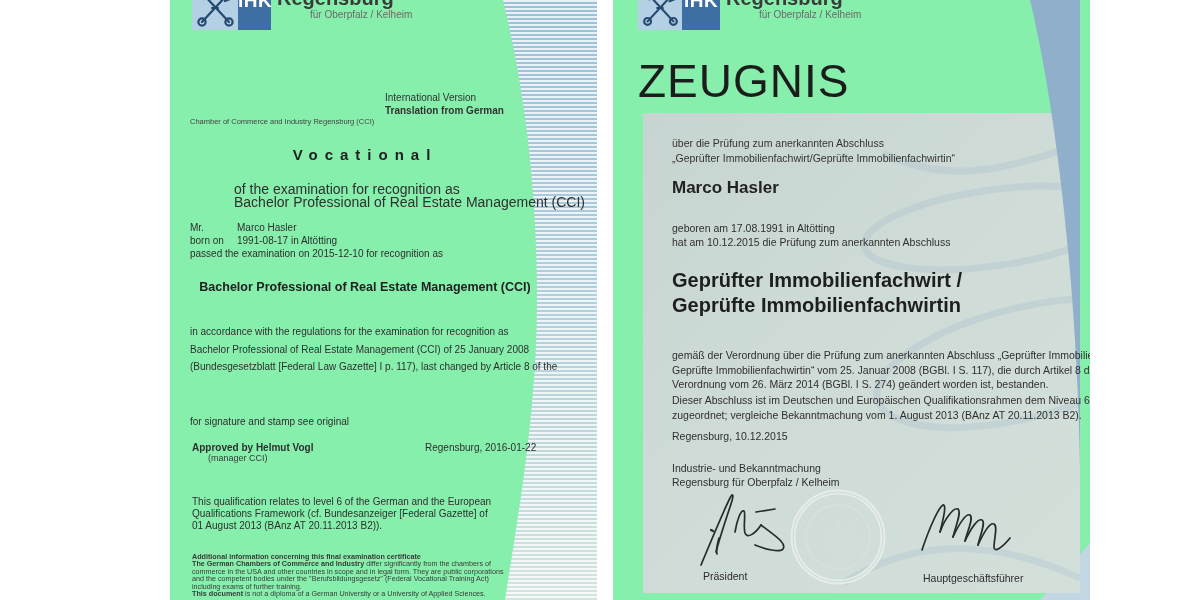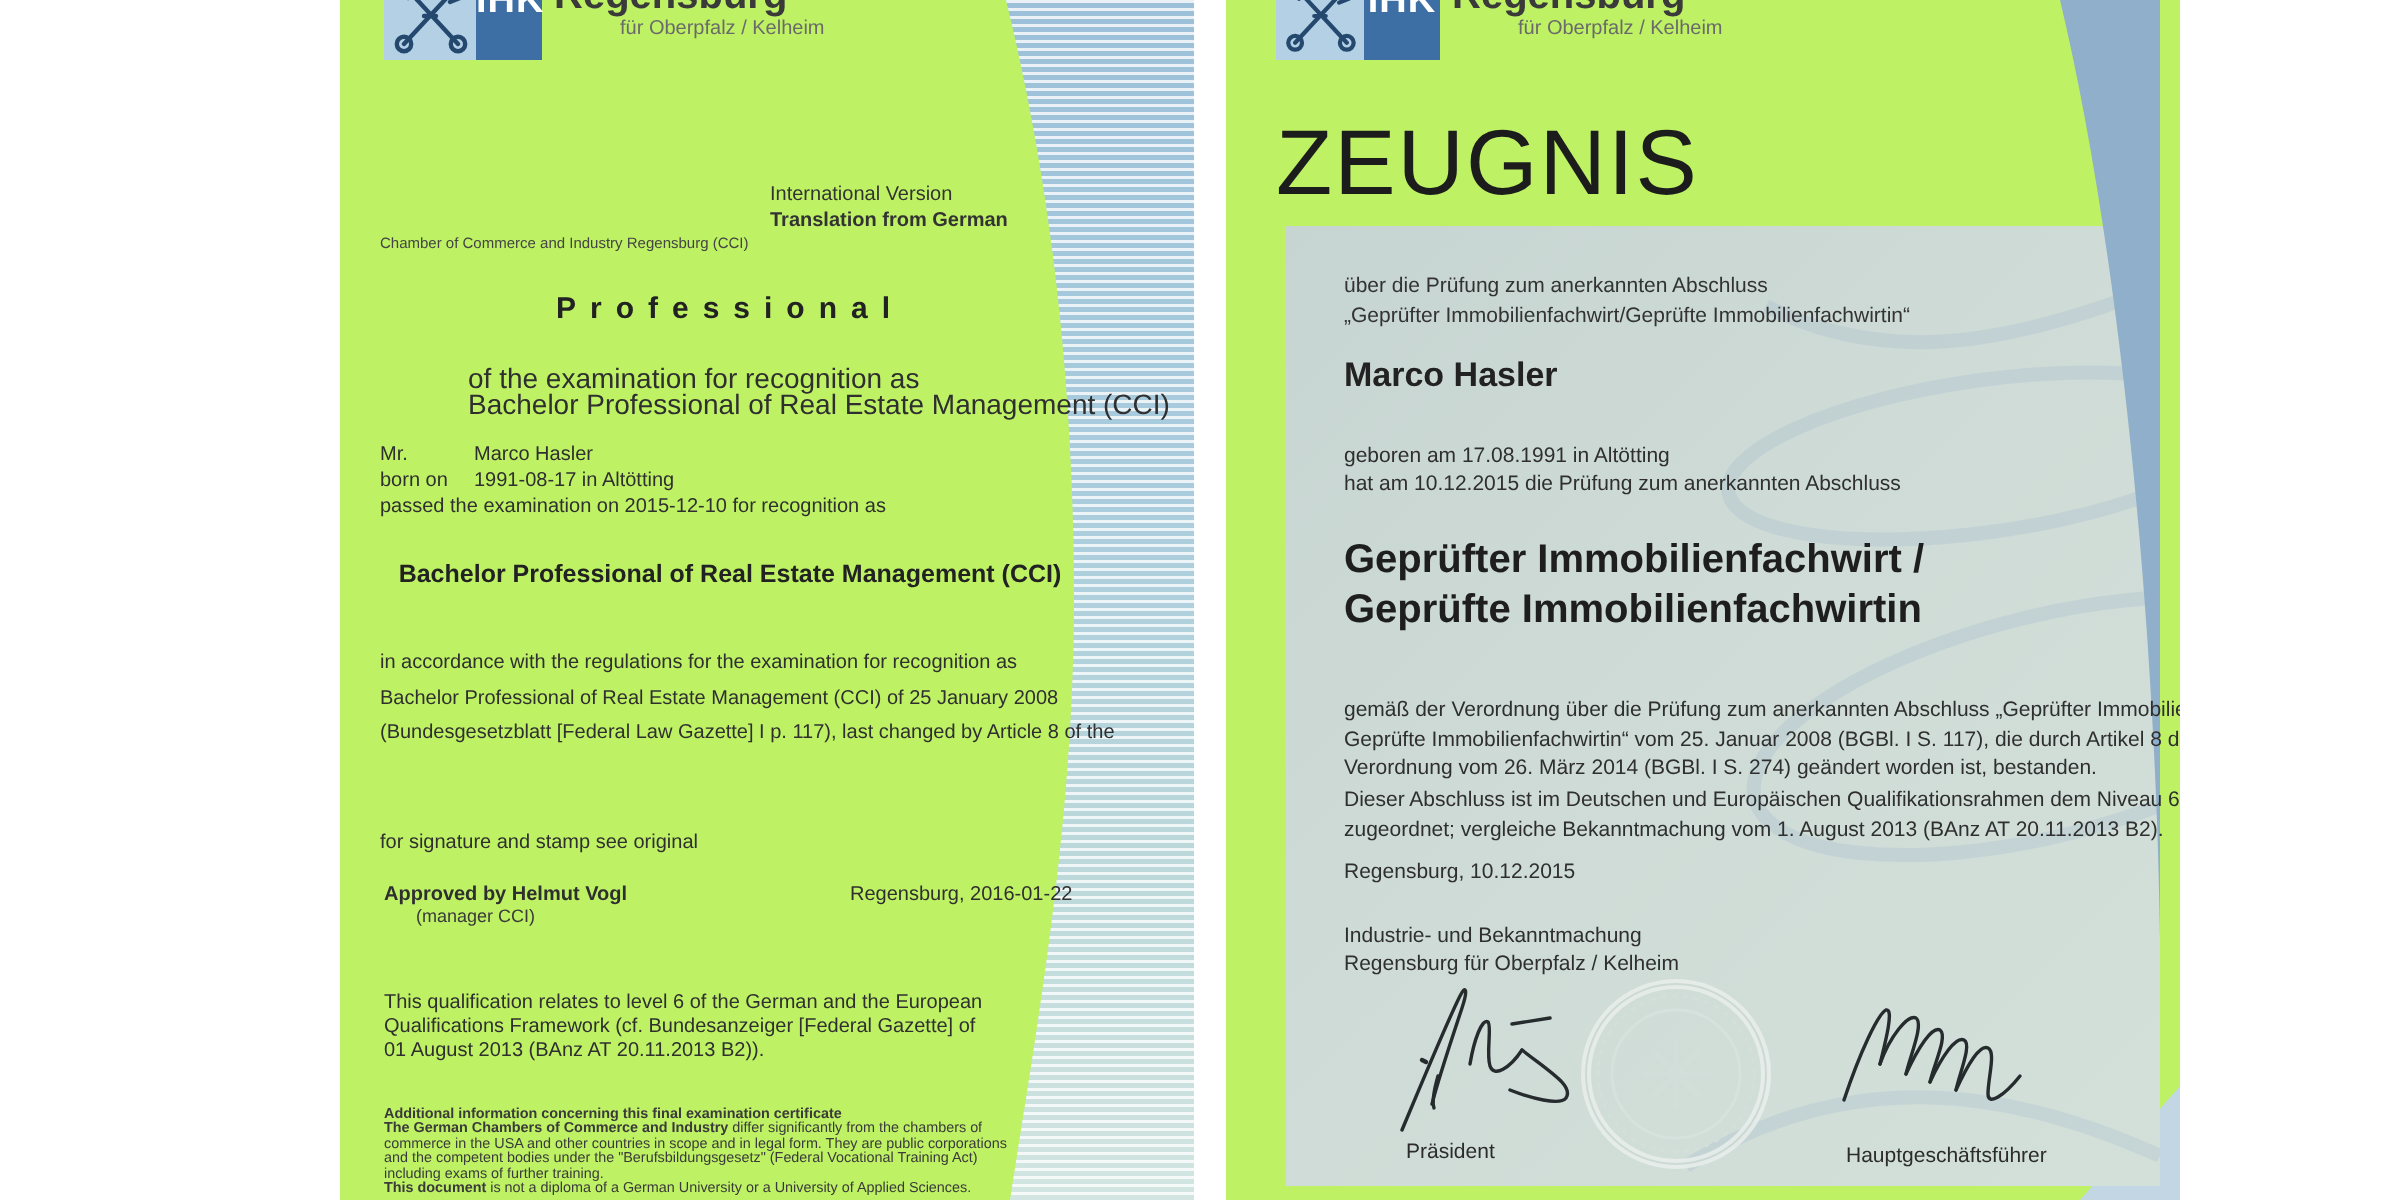--- a/index.html
+++ b/index.html
@@ -1,19 +1,19 @@
 <!DOCTYPE html>
 <html><head>
 <meta charset="utf-8">
 <style>
   * { margin:0; padding:0; box-sizing:border-box; }
   html,body { background:#ffffff; }
   body { font-family:"Liberation Sans", sans-serif; color:#2f2f2f; }
   .canvas { position:relative; width:1200px; height:600px; background:#ffffff; overflow:hidden; }
-  .cert { position:absolute; top:0; height:600px; background:#bef264; overflow:hidden; }
+  .cert { position:absolute; top:0; height:600px; background:#86efac; overflow:hidden; }
   .cert-left  { left:170px; width:427px; }
   .cert-right { left:613px; width:477px; }
 
   
   .logo { position:absolute; top:0; left:0; }
   .logo-crest { position:absolute; top:-14px; height:44px; background:#b3d0e4; }
   .logo-ihk { position:absolute; top:-14px; height:44px; background:#3e6fa4; color:#ffffff;
               font-weight:bold; font-size:19px; text-align:center; line-height:30px; letter-spacing:0.5px; }
   .logo-name { position:absolute; top:-13px; font-size:20px; font-weight:bold; color:#3a3a3a; white-space:nowrap; }
   .logo-sub  { position:absolute; top:9px; font-size:10px; color:#6a6a6a; white-space:nowrap;margin-left:32px; }
@@ -91,21 +91,21 @@
       <div class="logo-sub" style="left:108px;">für Oberpfalz / Kelheim</div>
     </header>
 
     <div class="version">
       <div class="nw">International Version</div>
       <div class="nw b">Translation from German</div>
     </div>
 
     <div class="chamber nw">Chamber of Commerce and Industry Regensburg (CCI)</div>
 
-    <h1 class="cert-title">Professional</h1>
+    <h1 class="cert-title">Vocational</h1>
 
     <div class="intro">
       <div class="nw">of the examination for recognition as</div>
       <div class="nw">Bachelor Professional of Real Estate Management (CCI)</div>
     </div>
 
     <div class="who">
       <div class="nw"><span class="lbl">Mr.</span><span>Marco Hasler</span></div>
       <div class="nw"><span class="lbl">born on</span><span>1991-08-17 in Altötting</span></div>
     </div>

